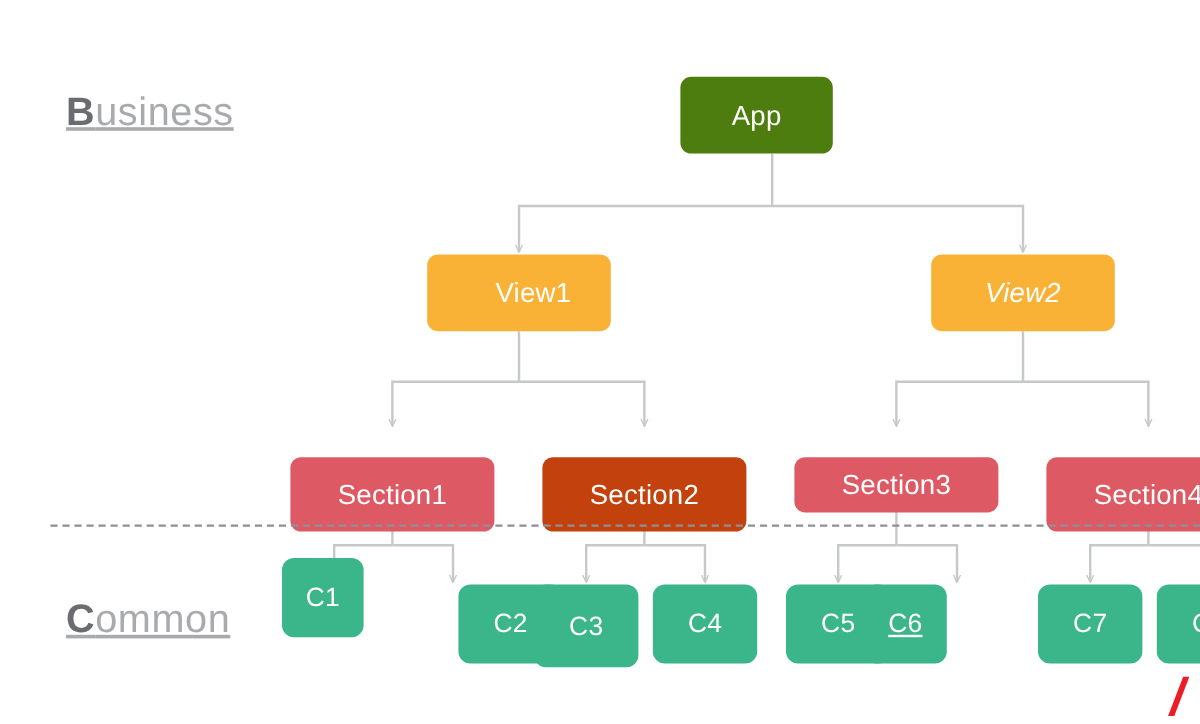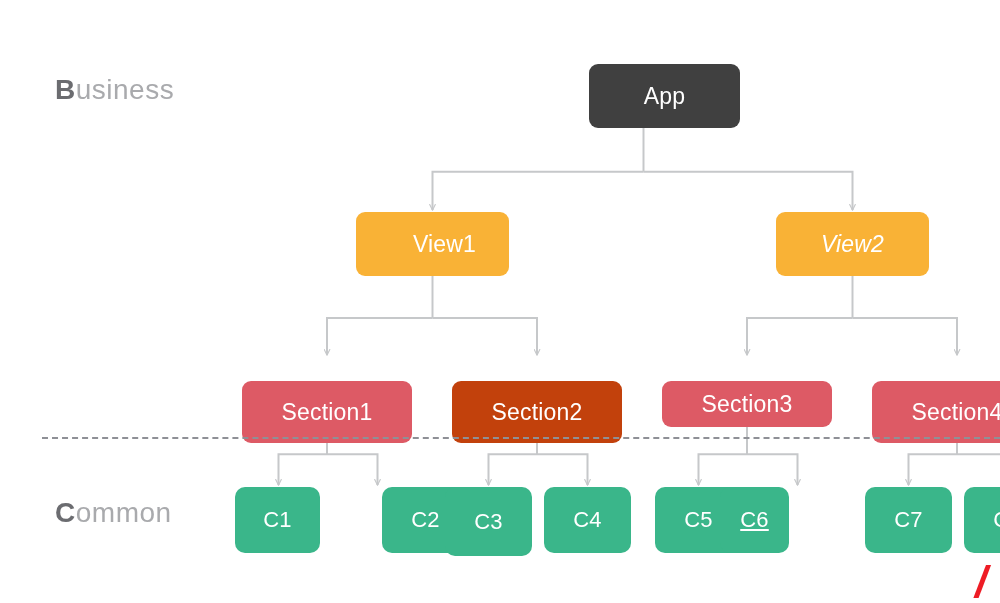--- a/index.html
+++ b/index.html
@@ -40,25 +40,26 @@
     cursor: pointer;
   }
   .node-app      { background: #34495e; font-size: 23px; }
   .node-view     { background: #f9b236; font-size: 23px; }
   .node-section  { background: #dd5a65; font-size: 23px; margin-top: 24px; }
   .node-common   { background: #3ab68a; font-size: 22px; border-radius: 10px; }
 
   .band-label {
     position: absolute;
     color: #a9aaad;
-    font-size: 28px;
+    font-size: 33px;
     font-weight: 300;
     letter-spacing: 0.5px;
     white-space: nowrap;
     user-select: none;
+    text-decoration: underline;
   }
   .band-label .cap {
     color: #6b6c70;
     font-weight: 700;
   }
 
   .divider {
     position: absolute;
     height: 0;
     border-top: 2px dashed #8e9096;
@@ -107,28 +108,28 @@
       <path d="M 957 419 L 957 454.36" fill="none" stroke="#c6c8ca" stroke-width="2"></path>
       <path d="M 957 454.36 L 908.5 454.36 L 908.5 485" fill="none" stroke="#c6c8ca" stroke-width="2" stroke-linejoin="miter" marker-end="url(#arrow)"></path>
       <path d="M 957 454.36 L 1007.5 454.36 L 1007.5 485" fill="none" stroke="#c6c8ca" stroke-width="2" stroke-linejoin="miter" marker-end="url(#arrow)"></path>
     </svg>
 
   <div id="band-layer">
       <div class="band-label" style="left: 55px; top: 74px;"><span class="cap">B</span><span>usiness</span></div>
       <div class="band-label" style="left: 55px; top: 497px;"><span class="cap">C</span><span>ommon</span></div>
     </div>
   <div id="node-layer">
-      <div class="node node-app" style="left: 567px; top: 64px; width: 151px; height: 64px; background: #404040; margin-left: 22px;">App</div>
+      <div class="node node-app" style="left: 567px; top: 64px; width: 127px; height: 64px; background: #4d7c0f;">App</div>
       <div class="node node-view" style="left: 356px; top: 212px; width: 153px; height: 64px; background: rgb(249, 178, 54); padding-left: 24px;">View1</div>
       <div class="node node-view" style="left: 776px; top: 212px; width: 153px; height: 64px; background: rgb(249, 178, 54); font-style: italic;">View2</div>
       <div class="node node-section" style="left: 242px; top: 357px; width: 170px; height: 62px; background: rgb(221, 90, 101);">Section1</div>
       <div class="node node-section" style="left: 452px; top: 357px; width: 170px; height: 62px; background: #c2410c;">Section2</div>
       <div class="node node-section" style="left: 662px; top: 357px; width: 170px; height: 46px; background: rgb(221, 90, 101);">Section3</div>
       <div class="node node-section" style="left: 872px; top: 357px; width: 170px; height: 62px; background: rgb(221, 90, 101);">Section4</div>
-      <div class="node node-common" style="left: 235px; top: 487px; width: 85px; height: 66px; background: rgb(58, 182, 138);">C1</div>
+      <div class="node node-common" style="left: 235px; top: 465px; width: 68px; height: 66px; background: rgb(58, 182, 138);">C1</div>
       <div class="node node-common" style="left: 334px; top: 487px; width: 87px; height: 66px; background: rgb(58, 182, 138); margin-left: 48px;">C2</div>
       <div class="node node-common" style="left: 445px; top: 487px; width: 87px; height: 69px; background: rgb(58, 182, 138);">C3</div>
       <div class="node node-common" style="left: 544px; top: 487px; width: 87px; height: 66px; background: rgb(58, 182, 138);">C4</div>
       <div class="node node-common" style="left: 655px; top: 487px; width: 87px; height: 66px; background: rgb(58, 182, 138);">C5</div>
       <div class="node node-common" style="left: 720px; top: 487px; width: 69px; height: 66px; background: rgb(58, 182, 138); text-decoration: underline;">C6</div>
       <div class="node node-common" style="left: 865px; top: 487px; width: 87px; height: 66px; background: rgb(58, 182, 138);">C7</div>
       <div class="node node-common" style="left: 964px; top: 487px; width: 87px; height: 66px; background: rgb(58, 182, 138);">C8</div>
     </div>
 
   <div class="divider" style="left: 42px; top: 437px; width: 958px; border-top-color: rgb(142, 144, 150);"></div>

